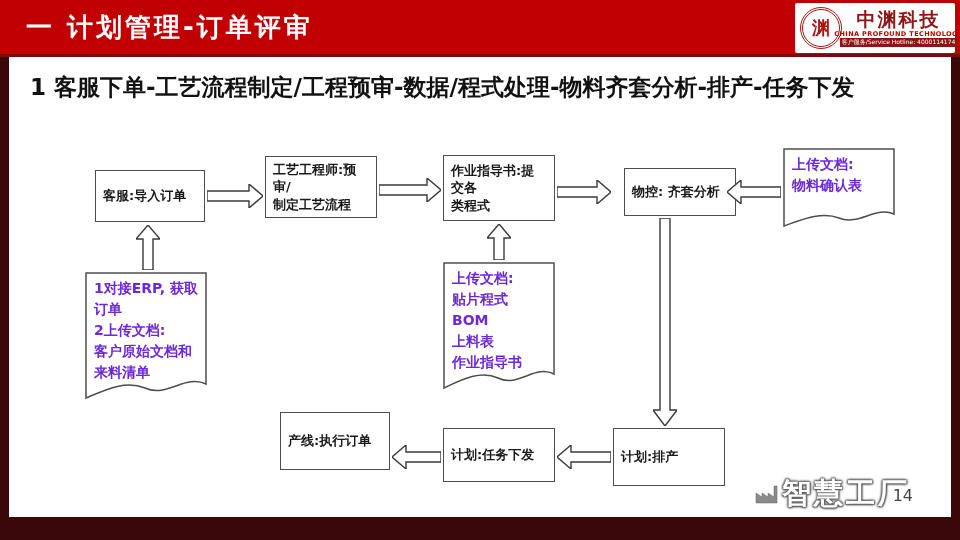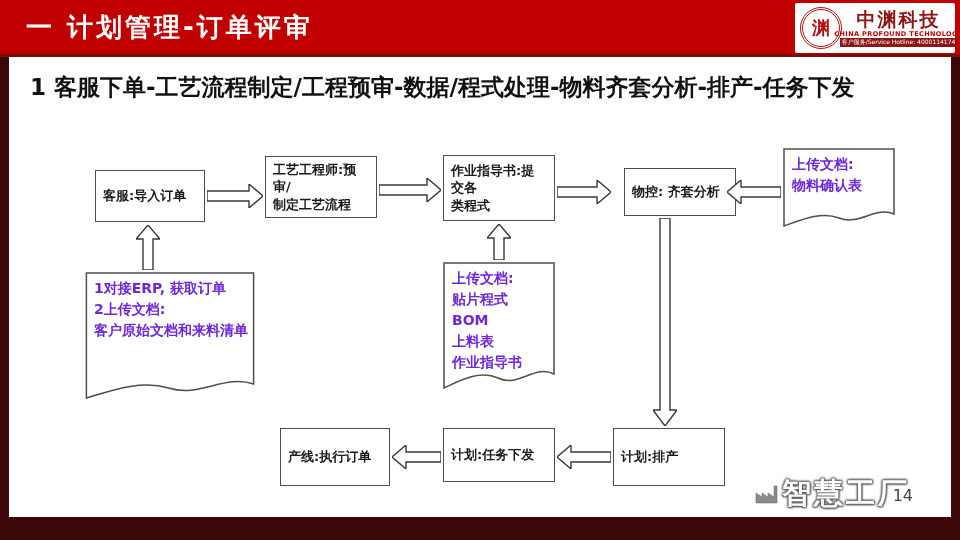--- a/index.html
+++ b/index.html
@@ -127,21 +127,21 @@
   </div>
 
   <div class="doc" style="left:783px;top:148px;width:112px;height:86px;">
     <svg viewBox="0 0 112 86" preserveAspectRatio="none">
       <path class="doc-shape" d="M1,1 H111 V66 C 92,58 76,78 56,70 C 38,63 18,72 1,78 Z"></path>
     </svg>
     <div class="doc-text">上传文档:
 物料确认表</div>
   </div>
 
-  <div class="doc" style="left:85px;top:272px;width:122px;height:138px;padding-left:48px;">
+  <div class="doc" style="left:85px;top:272px;width:122px;height:138px;">
     <svg viewBox="0 0 122 138" preserveAspectRatio="none">
       <path class="doc-shape" d="M1,1 H121 V112 C 100,102 82,126 60,116 C 40,108 20,118 1,126 Z"></path>
     </svg>
     <div class="doc-text">1对接ERP, 获取订单
 2上传文档:
 客户原始文档和来料清单</div>
   </div>
 
   <div class="doc" style="left:443px;top:262px;width:112px;height:138px;">
     <svg viewBox="0 0 112 138" preserveAspectRatio="none">
@@ -155,21 +155,21 @@
   </div>
 
   <div class="fbox" style="left:613px;top:428px;width:112px;height:58px;text-align:center;">
     <span>计划:排产</span>
   </div>
 
   <div class="fbox" style="left:443px;top:428px;width:112px;height:54px;">
     <span>计划:任务下发</span>
   </div>
 
-  <div class="fbox" style="left:280px;top:428px;width:110px;height:58px;">
+  <div class="fbox" style="left:280px;top:412px;width:110px;height:58px;">
     <span>产线:执行订单</span>
   </div>
 
   <svg class="arrow" style="left:207px;top:184px;" width="56" height="24" viewBox="0 0 56 24">
     <polygon points="0,7 42,7 42,0 56,12 42,24 42,17 0,17"></polygon>
   </svg>
 
   <svg class="arrow" style="left:379px;top:178px;" width="62" height="24" viewBox="0 0 62 24">
     <polygon points="0,7 48,7 48,0 62,12 48,24 48,17 0,17"></polygon>
   </svg>

